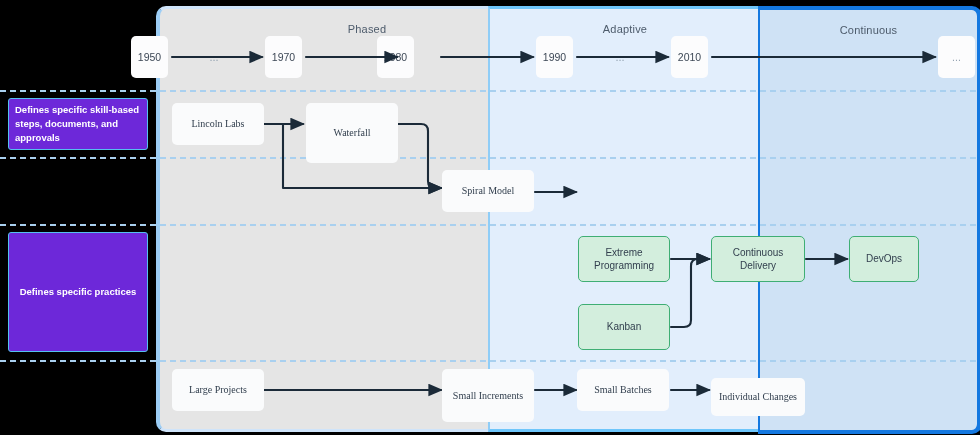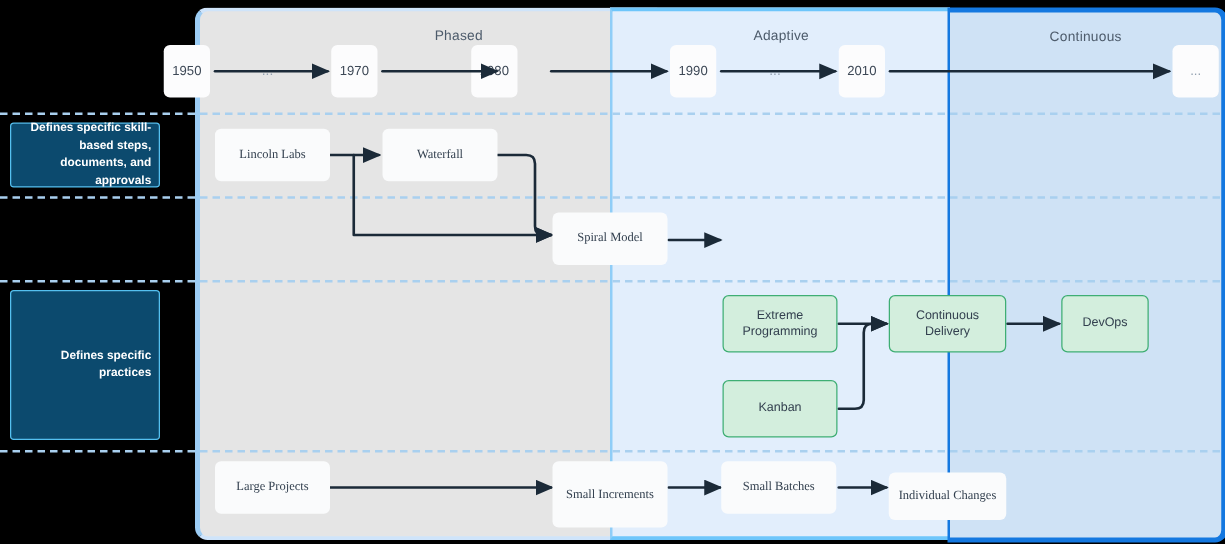--- a/index.html
+++ b/index.html
@@ -13,22 +13,22 @@
   #band-adaptive{left:488px;width:270px;background:#e2eefc;
     border-top:3px solid #6ec6fb;border-bottom:3px solid #6ec6fb;border-left:2px solid #8fcdf7;}
   #band-continuous{left:758px;width:217px;background:#cfe2f5;border-top-right-radius:10px;border-bottom-right-radius:10px;
     border-top:4px solid #1478e0;border-bottom:4px solid #1478e0;border-right:5px solid #1478e0;border-left:2px solid #1478e0;}
   .band-label{position:absolute;top:14px;width:100%;text-align:center;font-size:11px;color:#4d5b6b;letter-spacing:.2px;}
 
   
   .rowline{position:absolute;left:0;width:976px;height:0;border-top:2px dashed #a9d0ef;}
 
   
-  .cat{position:absolute;left:8px;width:120px;background:#0c4a6e;border:1px solid #55c0f0;border-radius:3px;
-       color:#fff;font-size:9.5px;font-weight:bold;line-height:1.45;text-align:right;
+  .cat{position:absolute;left:8px;width:140px;background:#6d28d9;border:1px solid #55c0f0;border-radius:3px;
+       color:#fff;font-size:9.5px;font-weight:bold;line-height:1.45;text-align:left;
        display:flex;align-items:center;justify-content:center;padding:0 6px;box-sizing:border-box;}
 
   
   .node{position:absolute;display:flex;align-items:center;justify-content:center;text-align:center;
         font-size:10px;color:#33404f;line-height:1.35;box-sizing:border-box;border-radius:5px;padding:2px 4px;}
   .node.white{background:#fafbfc;font-family:Liberation Serif, serif;}
   .node.green{background:#d3eedd;border:1.4px solid #3fae74;}
   .node.year{background:#fcfcfd;font-size:10.5px;color:#3d4856;}
 
   
@@ -93,21 +93,21 @@
     <path class="wire" d="M671,327 L684,327 Q691,327 691,320 L691,266 Q691,259 698,259 L709,259" marker-end="url(#ah)"></path>
 
     <path class="wire" d="M806,259 L847,259" marker-end="url(#ah)"></path>
 
     <path class="wire" d="M264,390 L441,390" marker-end="url(#ah)"></path>
     <path class="wire" d="M535,390 L576,390" marker-end="url(#ah)"></path>
     <path class="wire" d="M671,390 L709,390" marker-end="url(#ah)"></path>
   </svg>
 
   <div class="node white" style="left:172px;top:103px;width:92px;height:42px">Lincoln Labs</div>
-  <div class="node white" style="left:306px;top:103px;width:92px;height:42px">Waterfall</div>
+  <div class="node white" style="left:306px;top:103px;width:92px;height:60px">Waterfall</div>
 
   <div class="node white" style="left:442px;top:170px;width:92px;height:42px">Spiral Model</div>
 
   <div class="node green" style="left:578px;top:236px;width:92px;height:46px;white-space:pre-line">Extreme
 Programming</div>
   <div class="node green" style="left:578px;top:304px;width:92px;height:46px">Kanban</div>
   <div class="node green" style="left:711px;top:236px;width:94px;height:46px">Continuous Delivery</div>
   <div class="node green" style="left:849px;top:236px;width:70px;height:46px">DevOps</div>
 
   <div class="node white" style="left:172px;top:369px;width:92px;height:42px">Large Projects</div>

